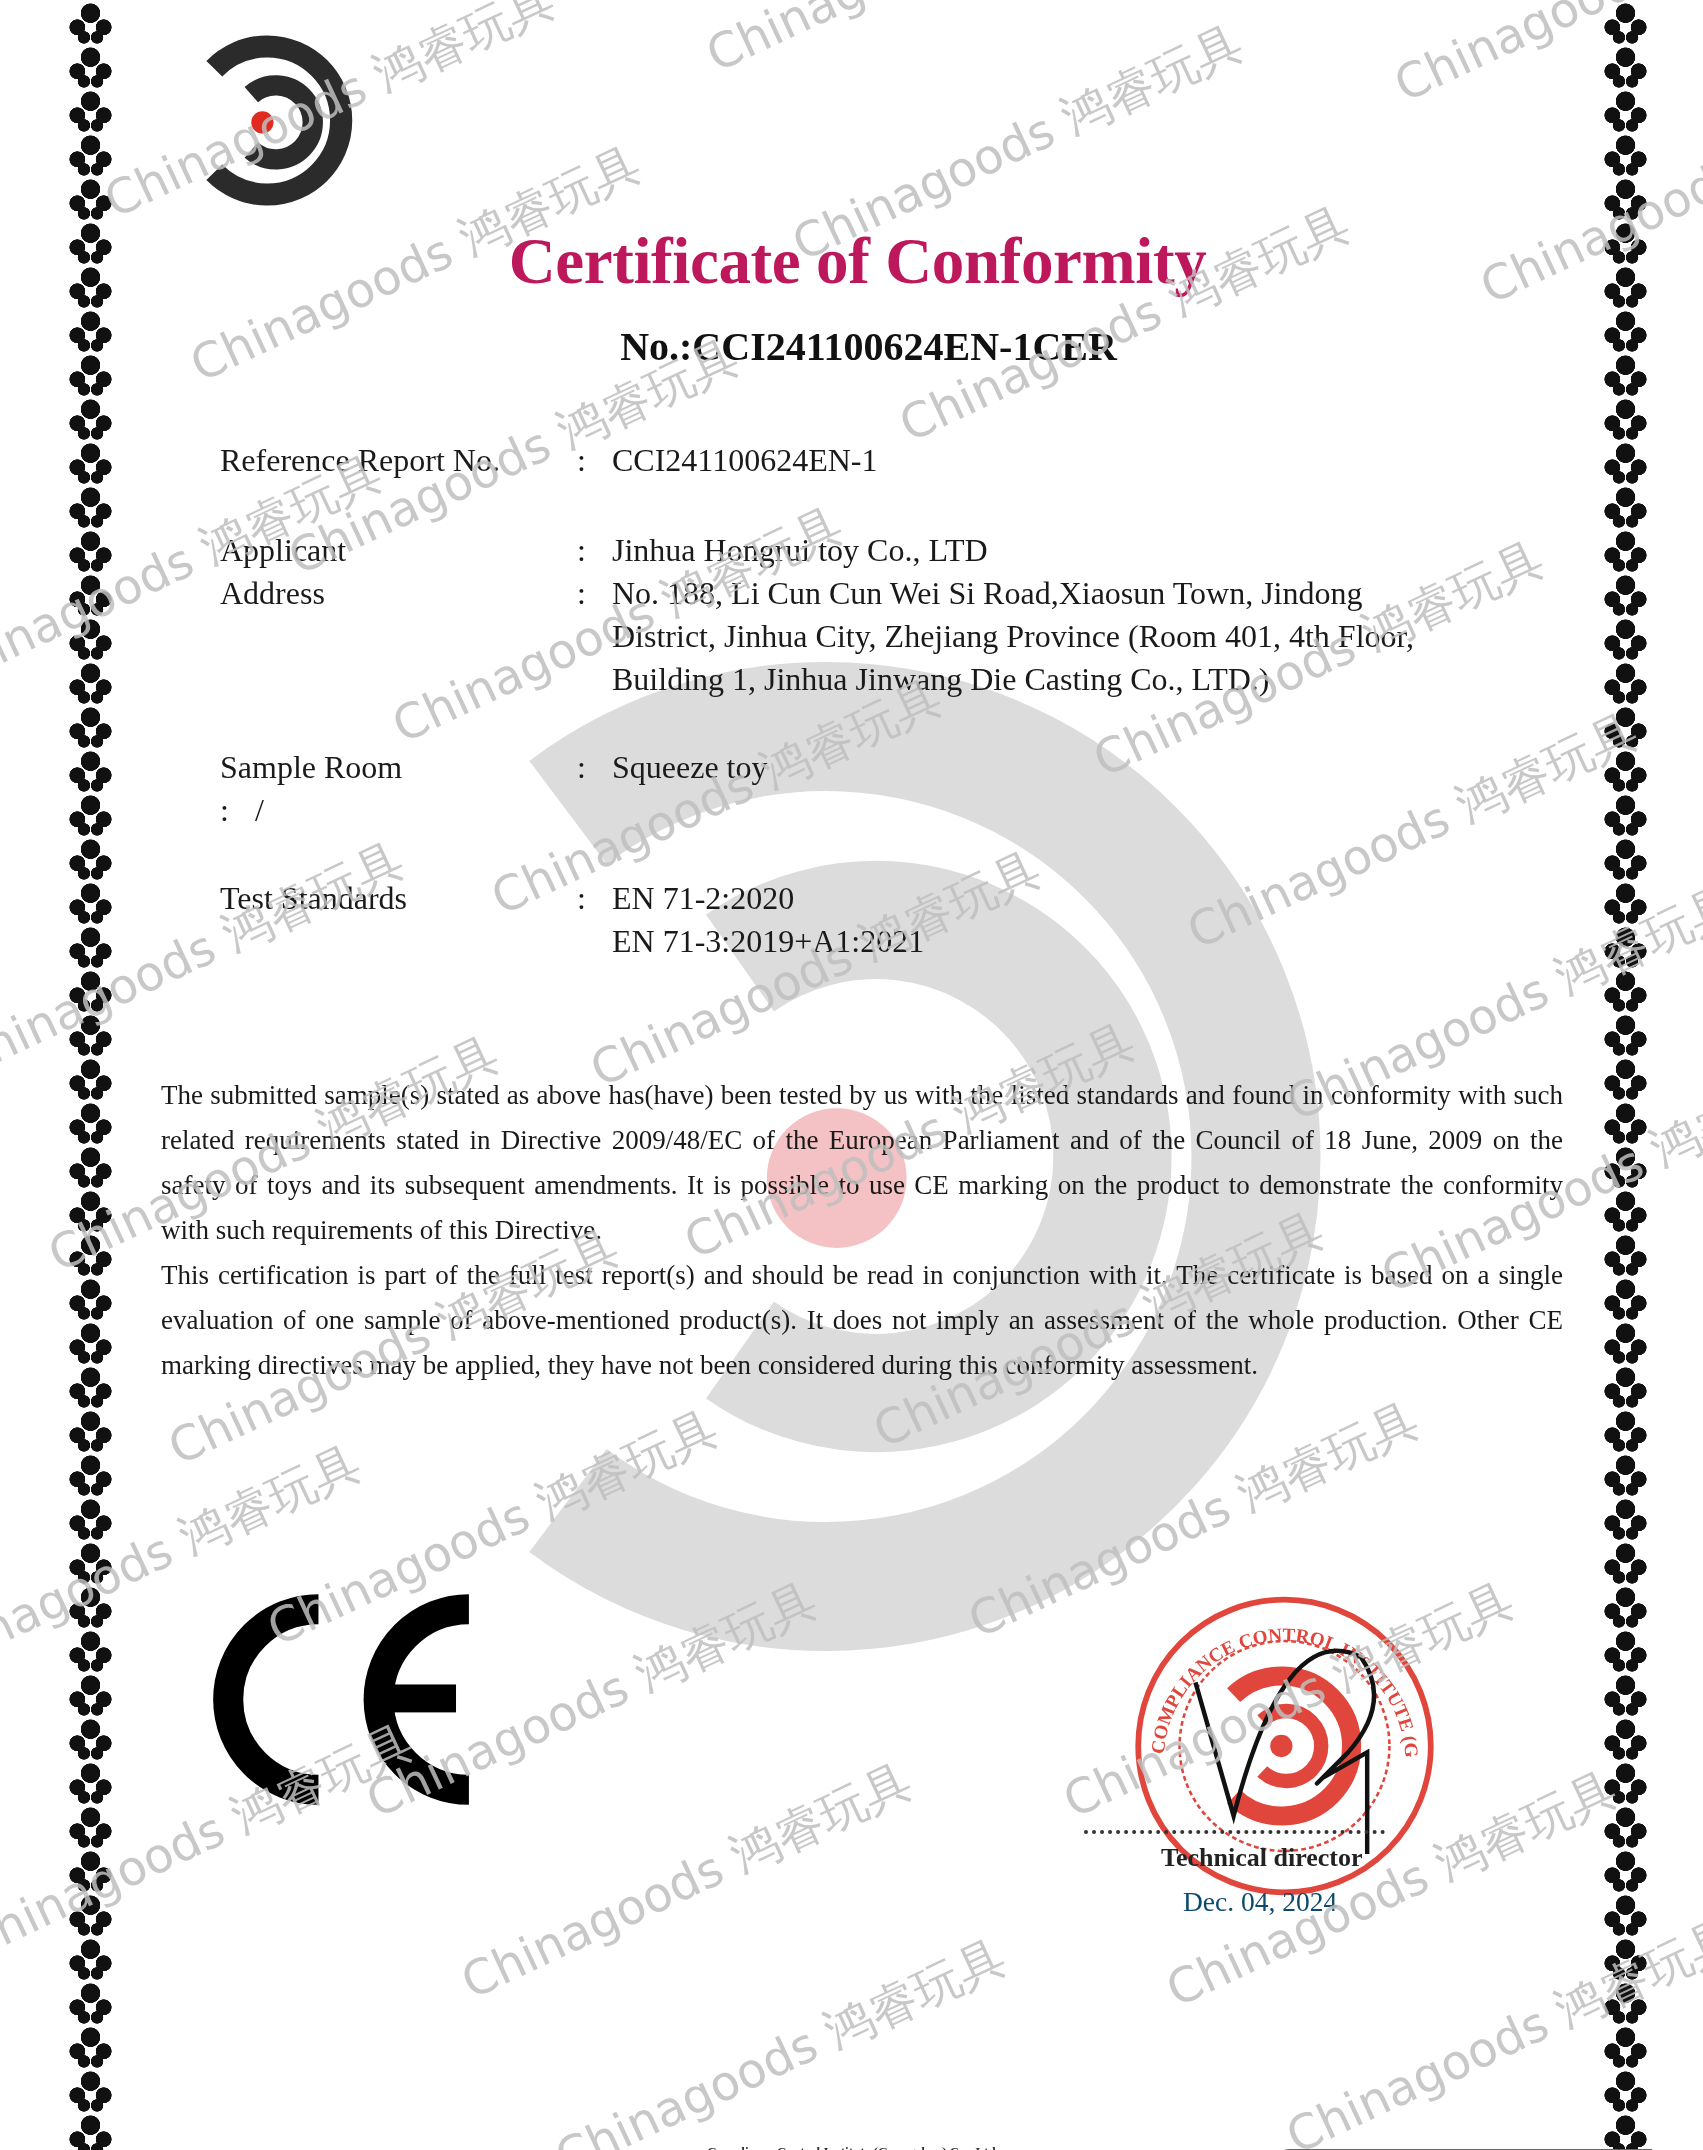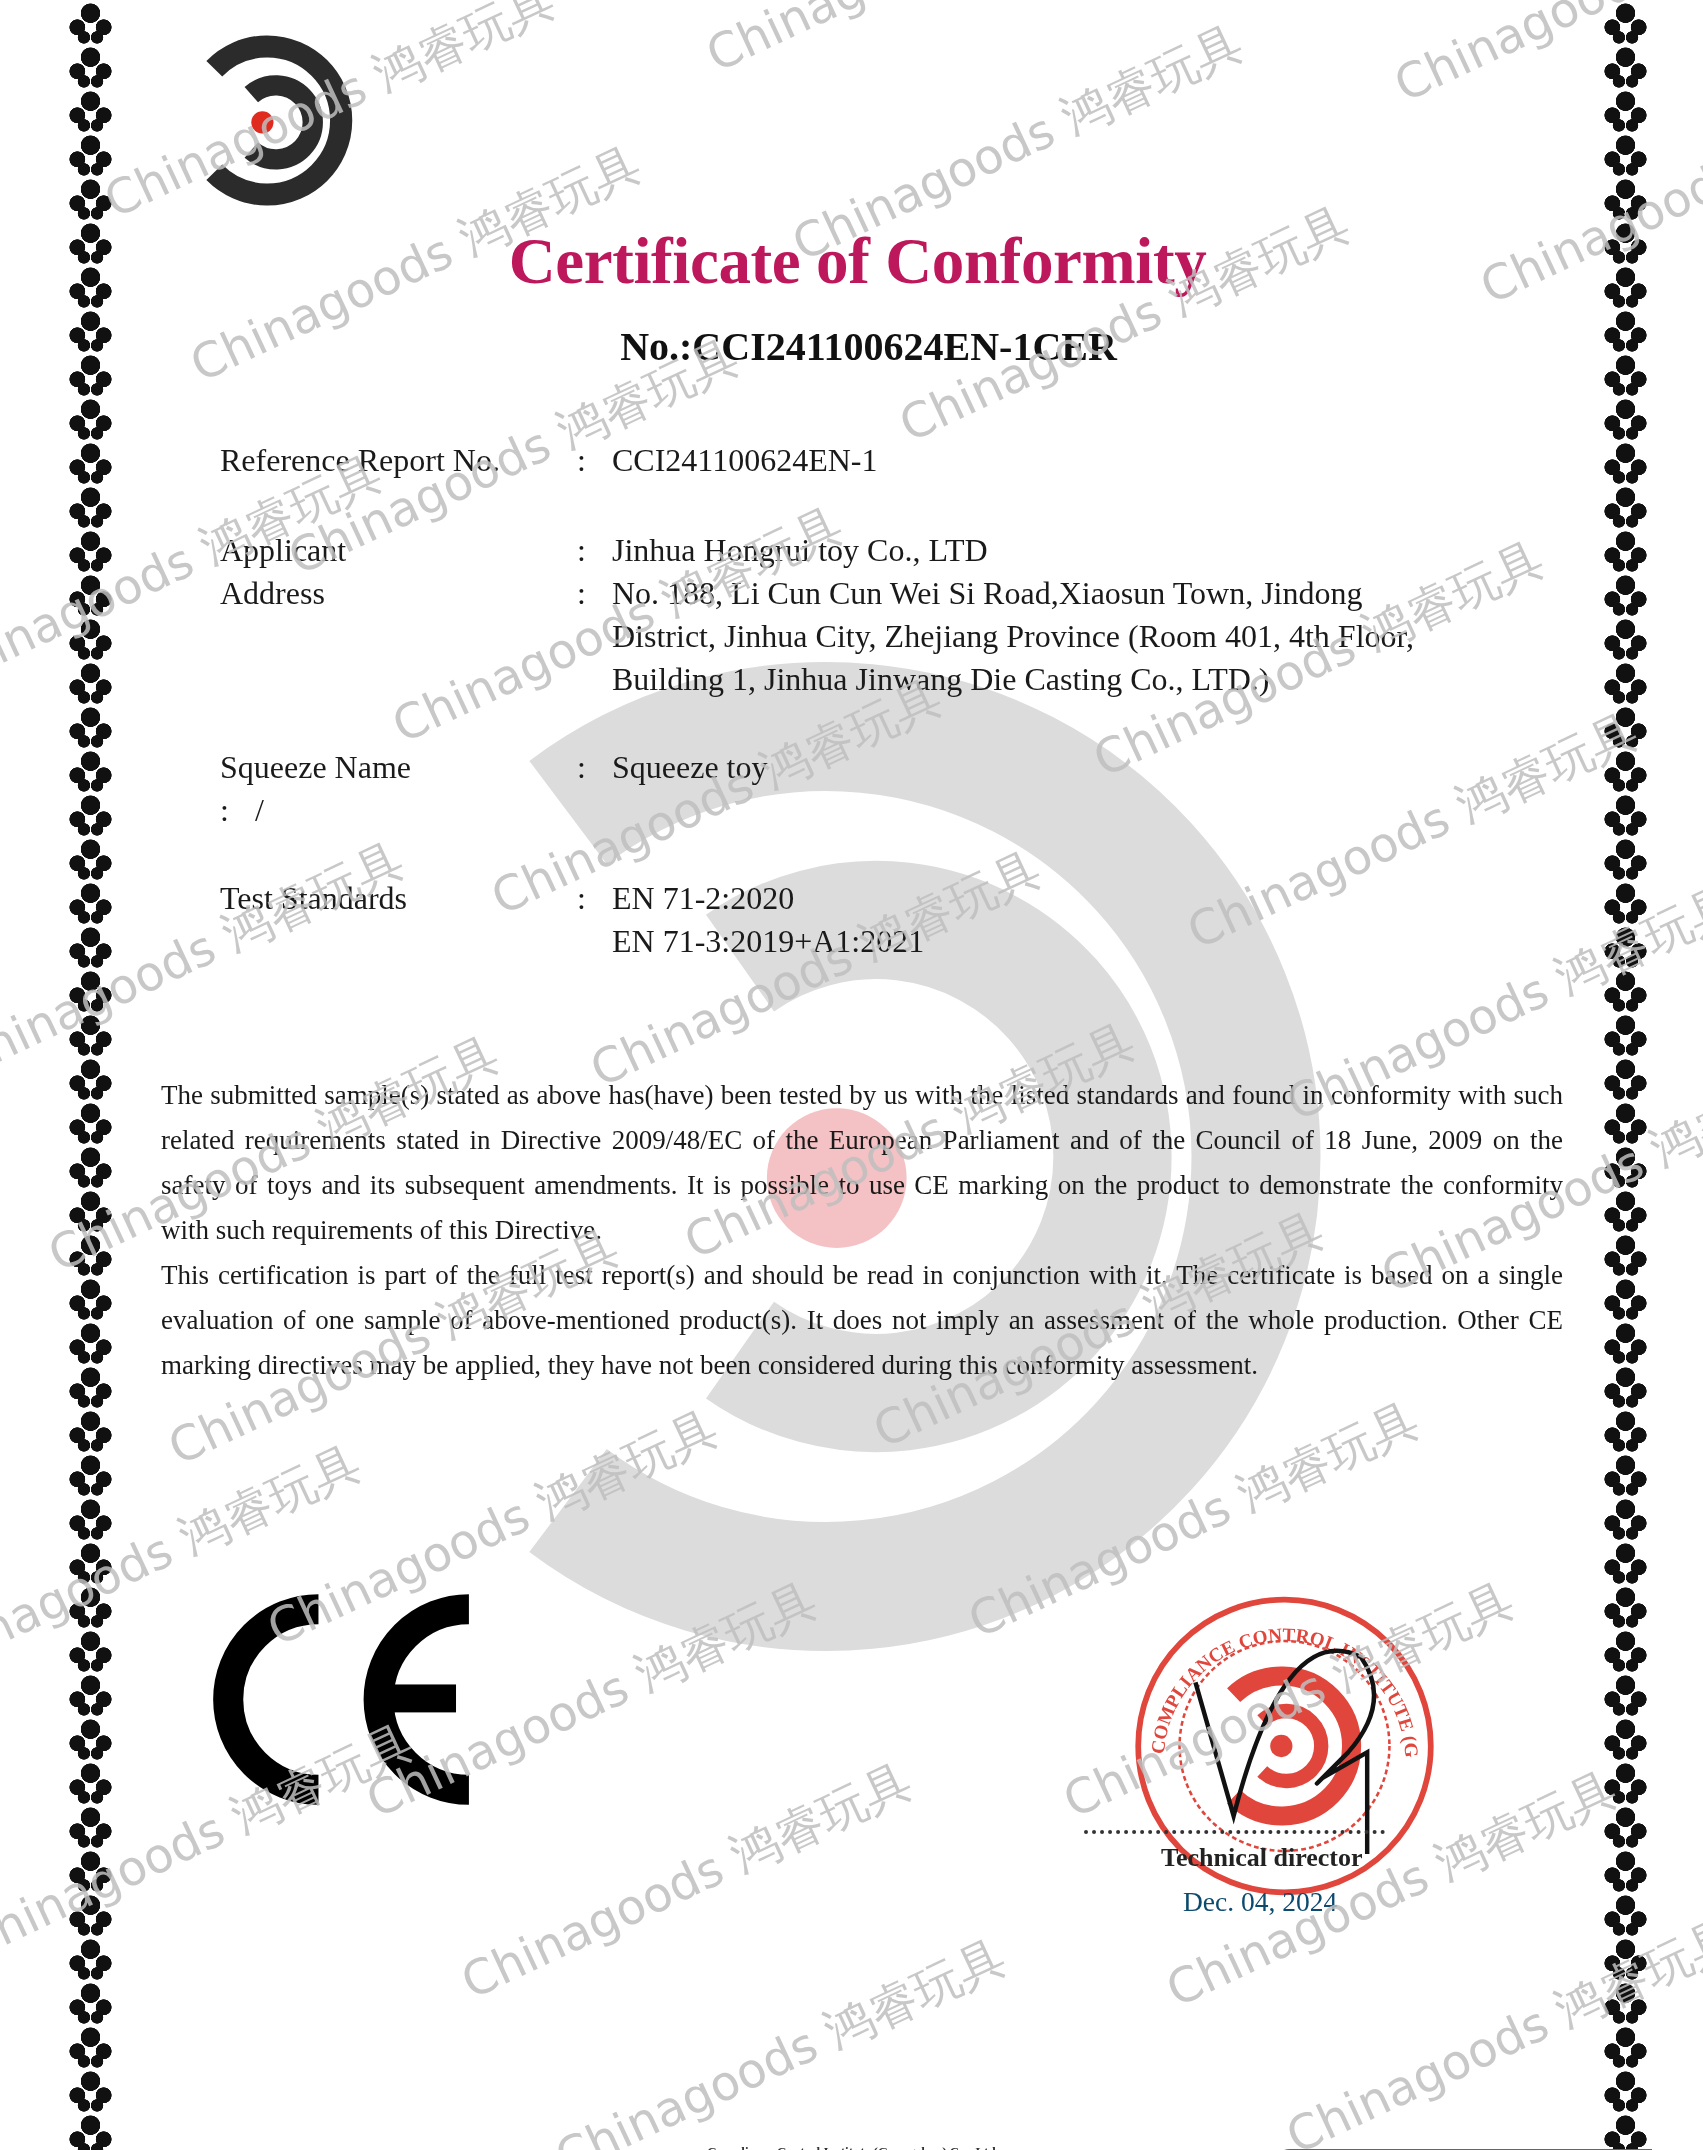--- a/index.html
+++ b/index.html
@@ -117,21 +117,21 @@
     <div class="label">Address</div>
     <div class="colon">:</div>
     <div class="value">
       <div>No. 188, Li Cun Cun Wei Si Road,Xiaosun Town, Jindong</div>
       <div>District, Jinhua City, Zhejiang Province (Room 401, 4th Floor,</div>
       <div>Building 1, Jinhua Jinwang Die Casting Co., LTD.)</div>
     </div>
   </div>
   <div class="gap-m"></div>
   <div class="row">
-    <div class="label">Squeeze Name</div>
+    <div class="label">Sample Room</div>
     <div class="colon">:</div>
     <div class="value">Squeeze toy</div>
   </div>
   <div class="row">
     <div class="colon">:</div>
     <div class="value">/</div>
   </div>
   <div class="gap-m"></div>
   <div class="row">
     <div class="label">Test Standards</div>

